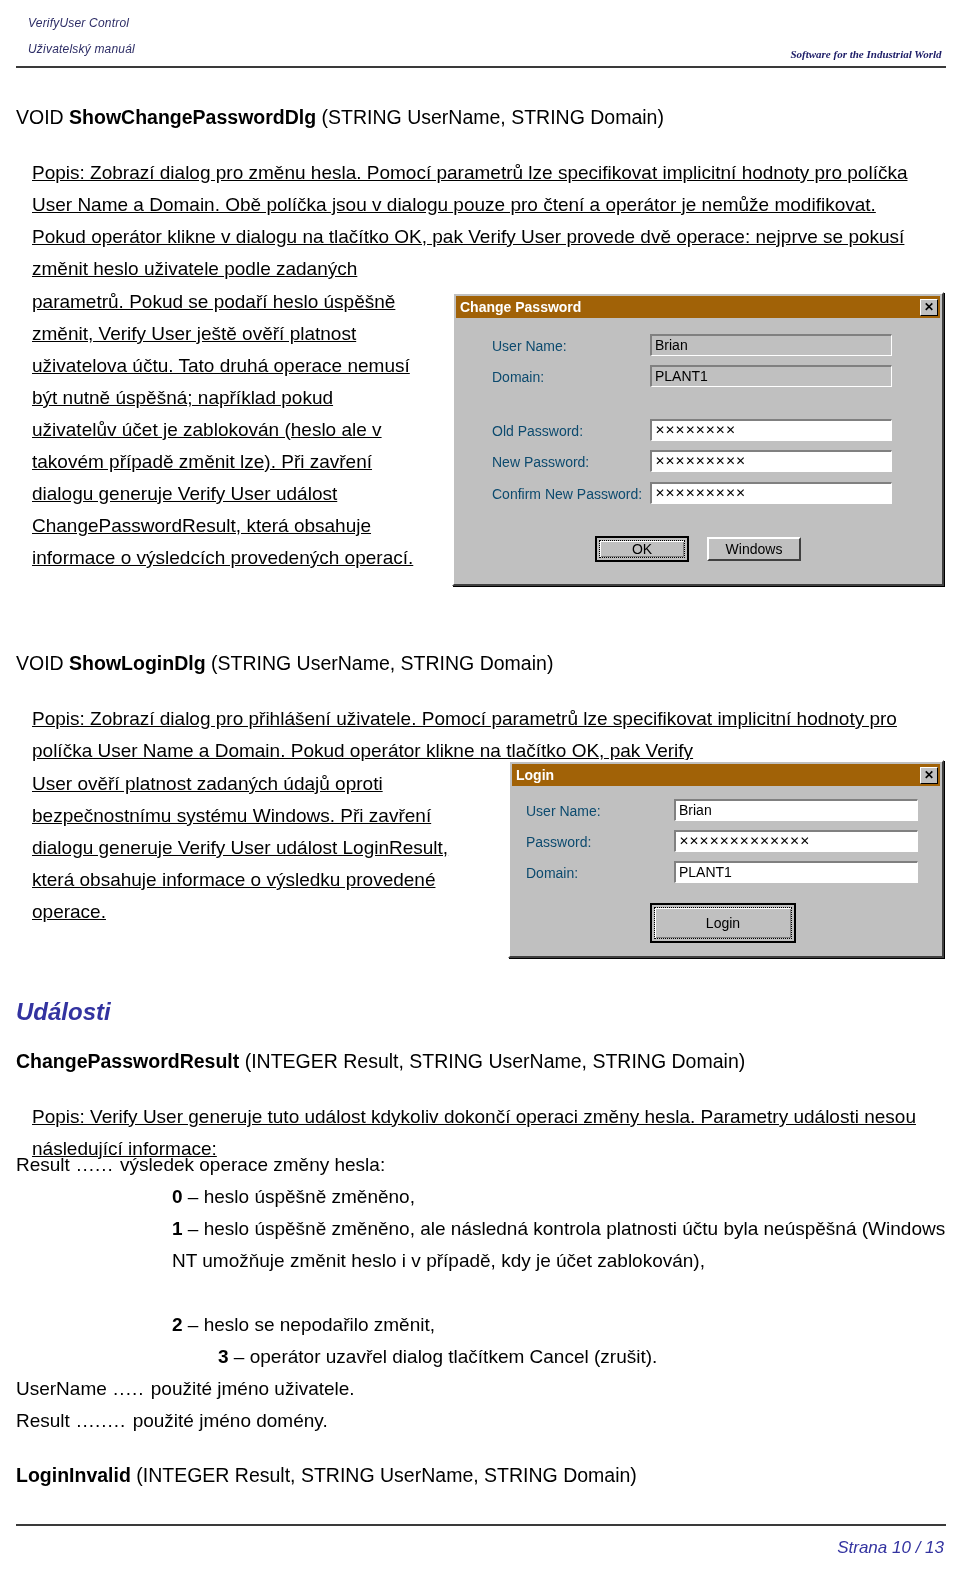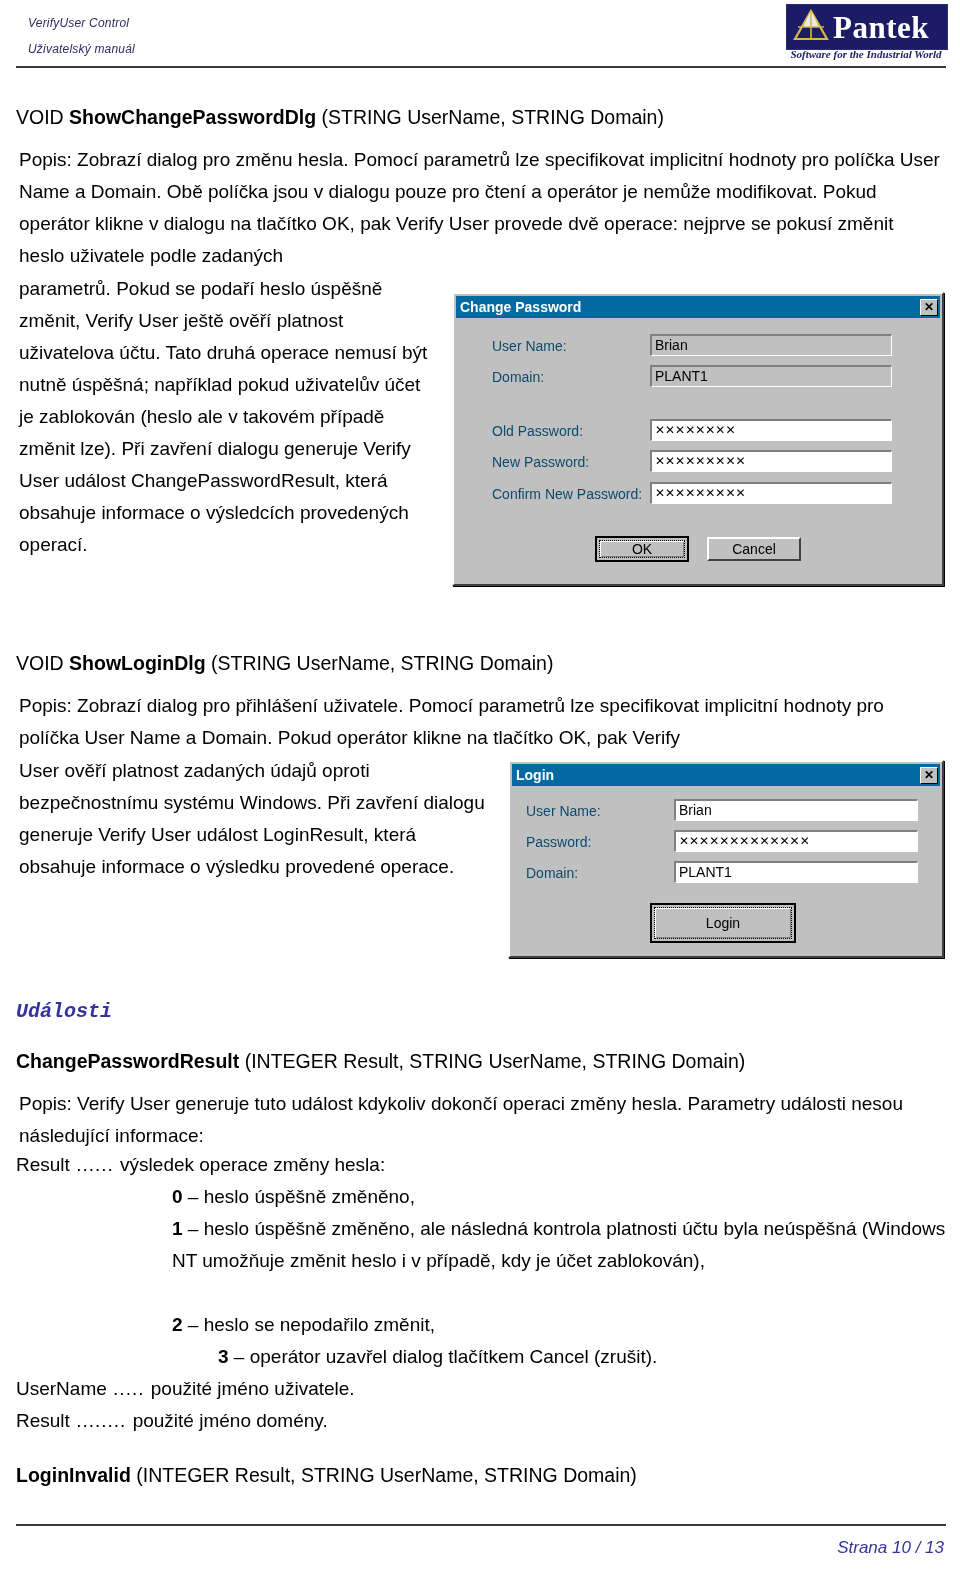--- a/index.html
+++ b/index.html
@@ -86,32 +86,31 @@
   }
   .sig-line b { font-weight: bold; }
 
   .para {
     position: absolute;
     font-size: 19px;
     line-height: 32px;
     text-align: left;
   }
 
-  .para p { margin: 3px; }
+  .para p { margin: 16px; text-decoration: underline; }
 
   h2.section-heading {
     position: absolute;
     left: 16px;
     margin: 0;
     color: #3333a0;
     font-style: italic;
     font-weight: bold;
-    font-size: 20px;
+    font-size: 24px;
     line-height: 32px;
-    font-family: Liberation Mono, monospace;
   }
 
   .dots { letter-spacing: 1px; }
 
   .indent-item {
     position: absolute;
     font-size: 19px;
     line-height: 32px;
   }
   .indent-item b { font-weight: bold; }
@@ -125,21 +124,21 @@
     border-right: 2px solid #404040;
     border-bottom: 2px solid #404040;
     box-shadow: 1px 1px 0 #000;
     font-family: "Liberation Sans", sans-serif;
     box-sizing: border-box;
   }
   .win-titlebar {
     position: absolute;
     left: 2px; right: 2px; top: 2px;
     height: 22px;
-    background: #0369a1;
+    background: #a16207;
     display: flex;
     align-items: center;
     justify-content: space-between;
     padding: 0 2px 0 4px;
     box-sizing: border-box;
   }
   .win-title {
     color: #ffffff;
     font-size: 14px;
     font-weight: bold;
@@ -236,30 +235,20 @@
 </head>
 <body>
 
 <div class="page-header">
   <div class="header-text">
     <div>VerifyUser Control</div>
     <div>Uživatelský manuál</div>
   </div>
   <div class="header-rule"></div>
 
-  <div class="logo-box">
-    <svg class="logo-mark" viewBox="0 0 40 40">
-      <polygon points="20,4 36,32 4,32" fill="none" stroke="#d8b64a" stroke-width="2.2"></polygon>
-      <polygon points="20,4 28,20 12,20" fill="#ffffff" opacity="0.9"></polygon>
-      <line x1="20" y1="4" x2="20" y2="32" stroke="#d8b64a" stroke-width="1.6"></line>
-      <line x1="4" y1="32" x2="36" y2="32" stroke="#d8b64a" stroke-width="2"></line>
-      <line x1="7" y1="20" x2="33" y2="20" stroke="#d8b64a" stroke-width="1.4"></line>
-    </svg>
-    <span class="logo-word">Pantek</span>
-  </div>
   <div class="logo-tagline">Software for the Industrial World</div>
 </div>
 
 <div class="content">
 
   <div class="sig-line" style="top:104px;">
     <span>VOID </span><b>ShowChangePasswordDlg</b><span> (STRING UserName, STRING Domain)</span>
   </div>
 
   <div class="para" style="left:16px; top:141px; width:930px;">
@@ -290,21 +279,21 @@
 
     <span class="win-field-label" style="left:38px; top:192px;">Confirm New Password:</span>
     <div class="win-input pwd" style="left:196px; top:188px; width:242px; height:22px;">✕✕✕✕✕✕✕✕✕</div>
 
     <div class="win-button default" style="left:141px; top:242px; width:94px; height:26px;">
       <span class="focus-ring">
           <span>OK</span>
         </span>
     </div>
     <div class="win-button" style="left:253px; top:243px; width:94px; height:24px;">
-      <span>Cancel</span>
+      <span>Windows</span>
     </div>
   </div>
 
   <div class="sig-line" style="top:650px;">
     <span>VOID </span><b>ShowLoginDlg</b><span> (STRING UserName, STRING Domain)</span>
   </div>
 
   <div class="para" style="left:16px; top:687px; width:930px;">
     <p>Popis: Zobrazí dialog pro přihlášení uživatele. Pomocí parametrů lze specifikovat implicitní hodnoty pro políčka User Name a Domain. Pokud operátor klikne na tlačítko OK, pak Verify</p>
   </div>

